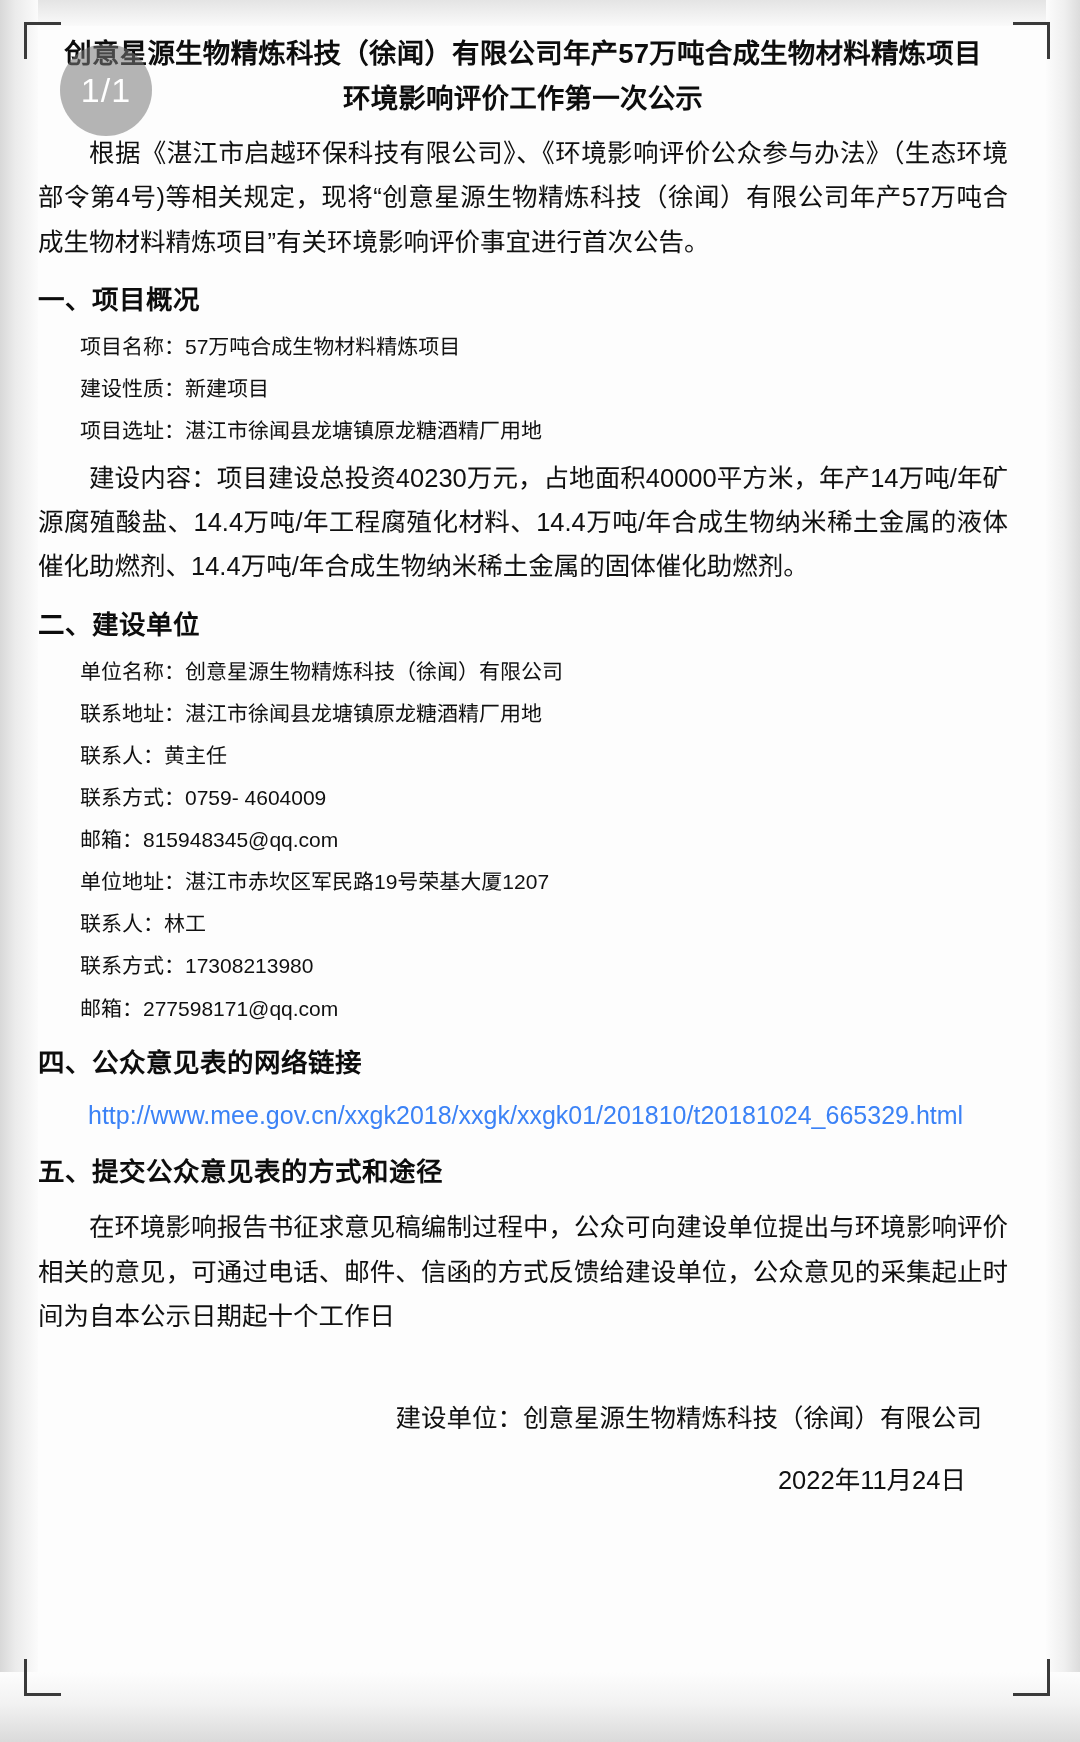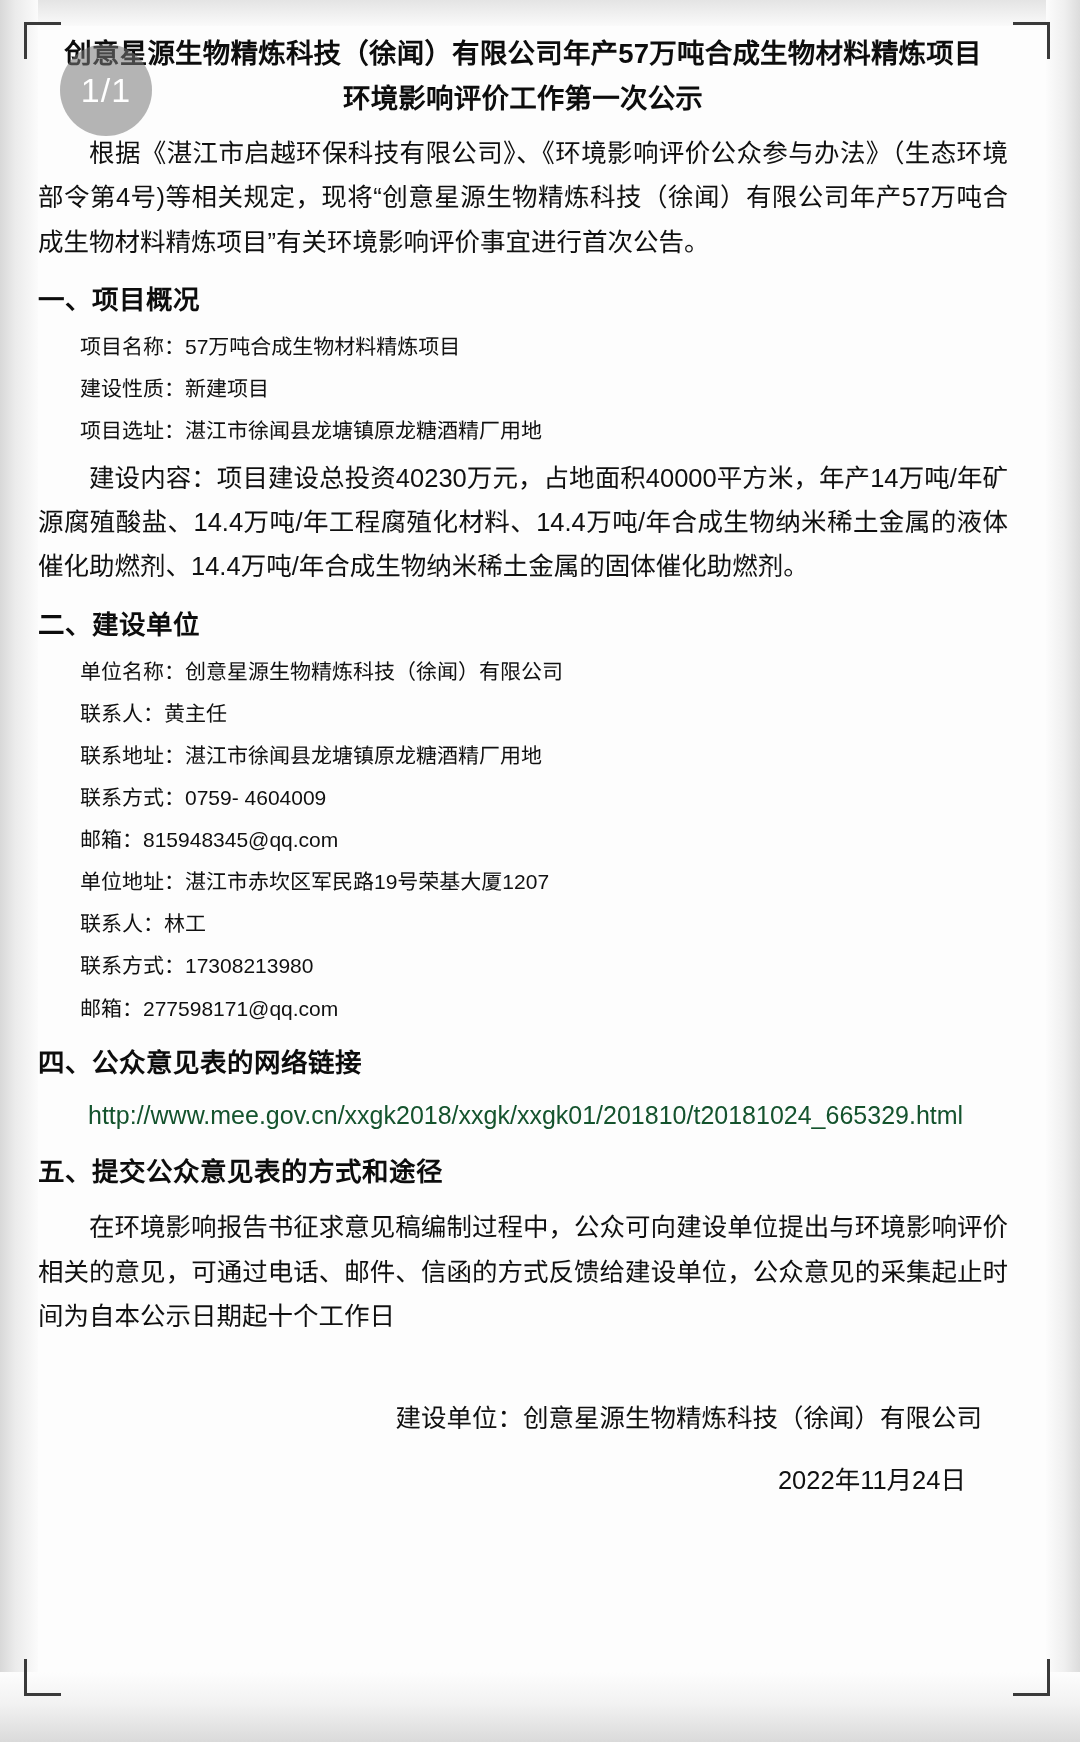--- a/index.html
+++ b/index.html
@@ -142,21 +142,21 @@
     text-indent: 2em;
     color: #101010;
   }
 
   p.url {
     font-size: 25px;
     line-height: 1.7;
     margin: 8px 0 0 0;
     text-indent: 2em;
     word-break: break-all;
-    color: #14532d;
+    color: #3b82f6;
     font-family: "Liberation Sans", "DejaVu Sans", sans-serif;
   }
 
   .signature {
     margin-top: 58px;
     text-align: right;
     padding-right: 10px;
   }
   .signature p {
     font-size: 25.5px;
@@ -195,22 +195,22 @@
     <p class="para">根据《湛江市启越环保科技有限公司》、《环境影响评价公众参与办法》（生态环境部令第4号)等相关规定，现将“创意星源生物精炼科技（徐闻）有限公司年产57万吨合成生物材料精炼项目”有关环境影响评价事宜进行首次公告。</p>
 
     <h2 class="section">一、项目概况</h2>
     <p class="field">项目名称：57万吨合成生物材料精炼项目</p>
     <p class="field">建设性质：新建项目</p>
     <p class="field">项目选址：湛江市徐闻县龙塘镇原龙糖酒精厂用地</p>
     <p class="field-block">建设内容：项目建设总投资40230万元，占地面积40000平方米，年产14万吨/年矿源腐殖酸盐、14.4万吨/年工程腐殖化材料、14.4万吨/年合成生物纳米稀土金属的液体催化助燃剂、14.4万吨/年合成生物纳米稀土金属的固体催化助燃剂。</p>
 
     <h2 class="section">二、建设单位</h2>
     <p class="field">单位名称：创意星源生物精炼科技（徐闻）有限公司</p>
+    <p class="field">联系地址：湛江市徐闻县龙塘镇原龙糖酒精厂用地</p>
     <p class="field">联系人：黄主任</p>
-    <p class="field">联系地址：湛江市徐闻县龙塘镇原龙糖酒精厂用地</p>
     <p class="field">联系方式：0759- 4604009</p>
     <p class="field">邮箱：815948345@qq.com</p>
 
     <p class="field">单位地址：湛江市赤坎区军民路19号荣基大厦1207</p>
     <p class="field">联系人：林工</p>
     <p class="field">联系方式：17308213980</p>
     <p class="field">邮箱：277598171@qq.com</p>
 
     <h2 class="section">四、公众意见表的网络链接</h2>
     <p class="url">http://www.mee.gov.cn/xxgk2018/xxgk/xxgk01/201810/t20181024_665329.html</p>

